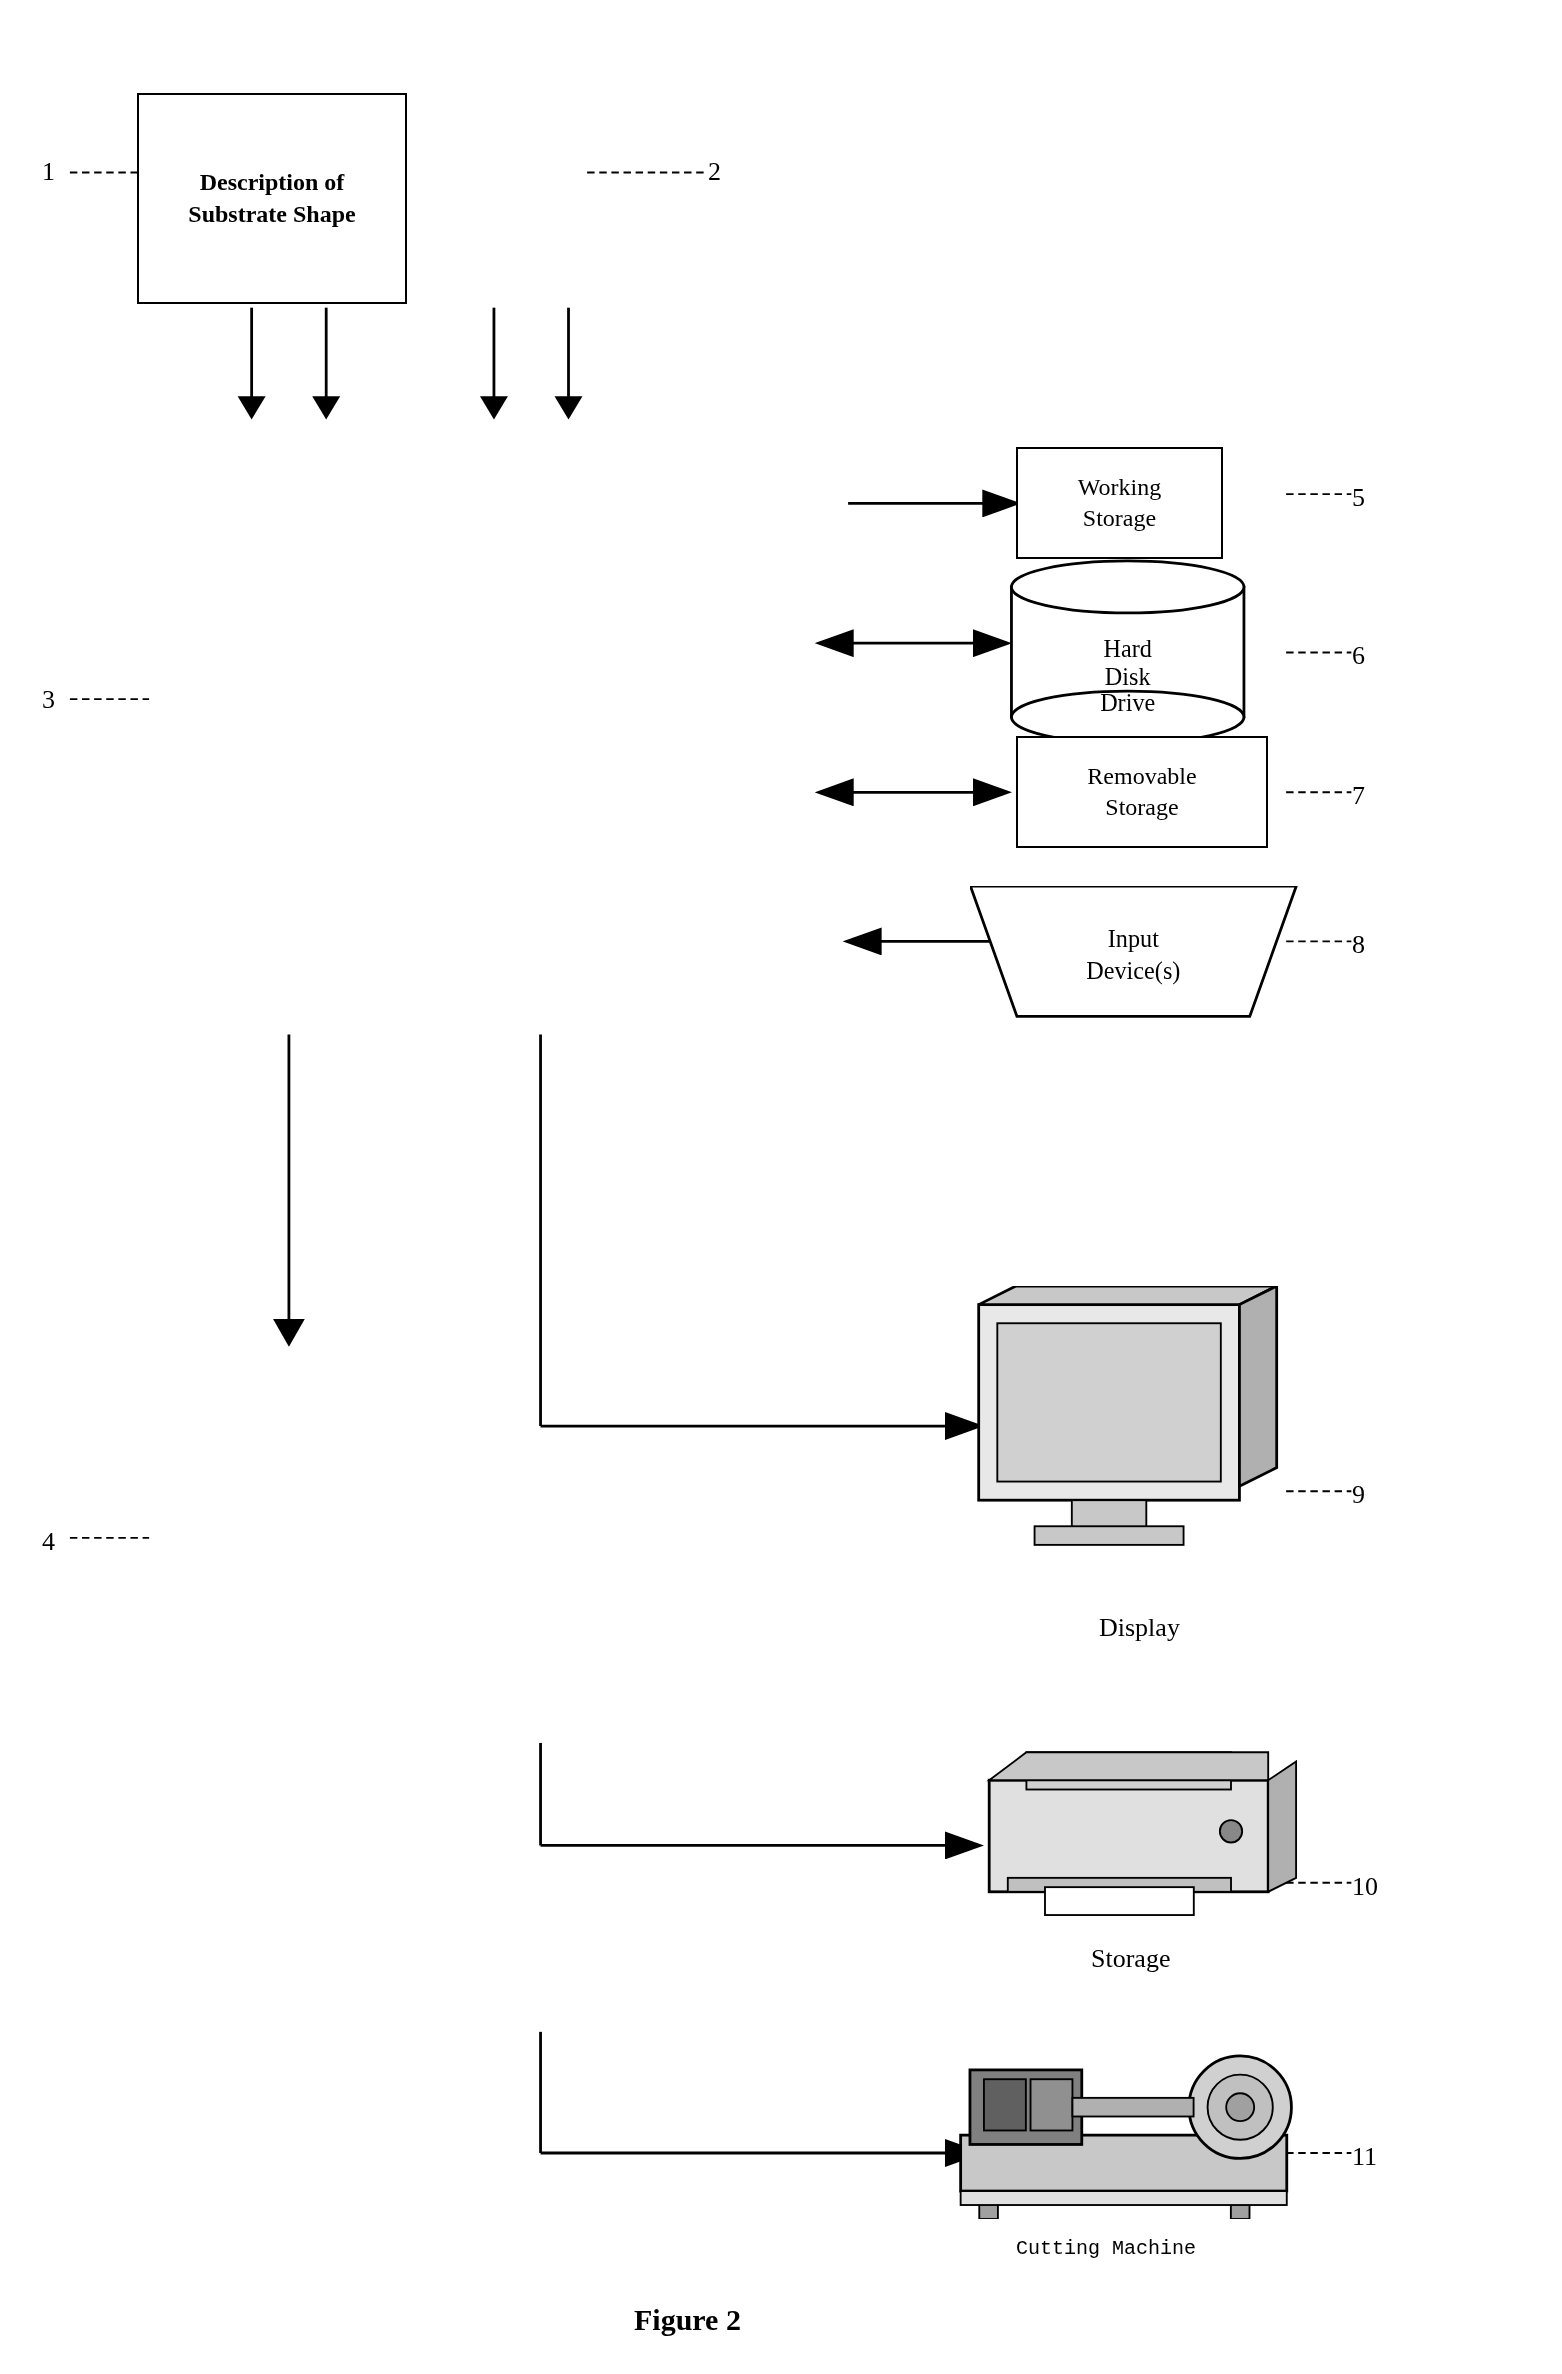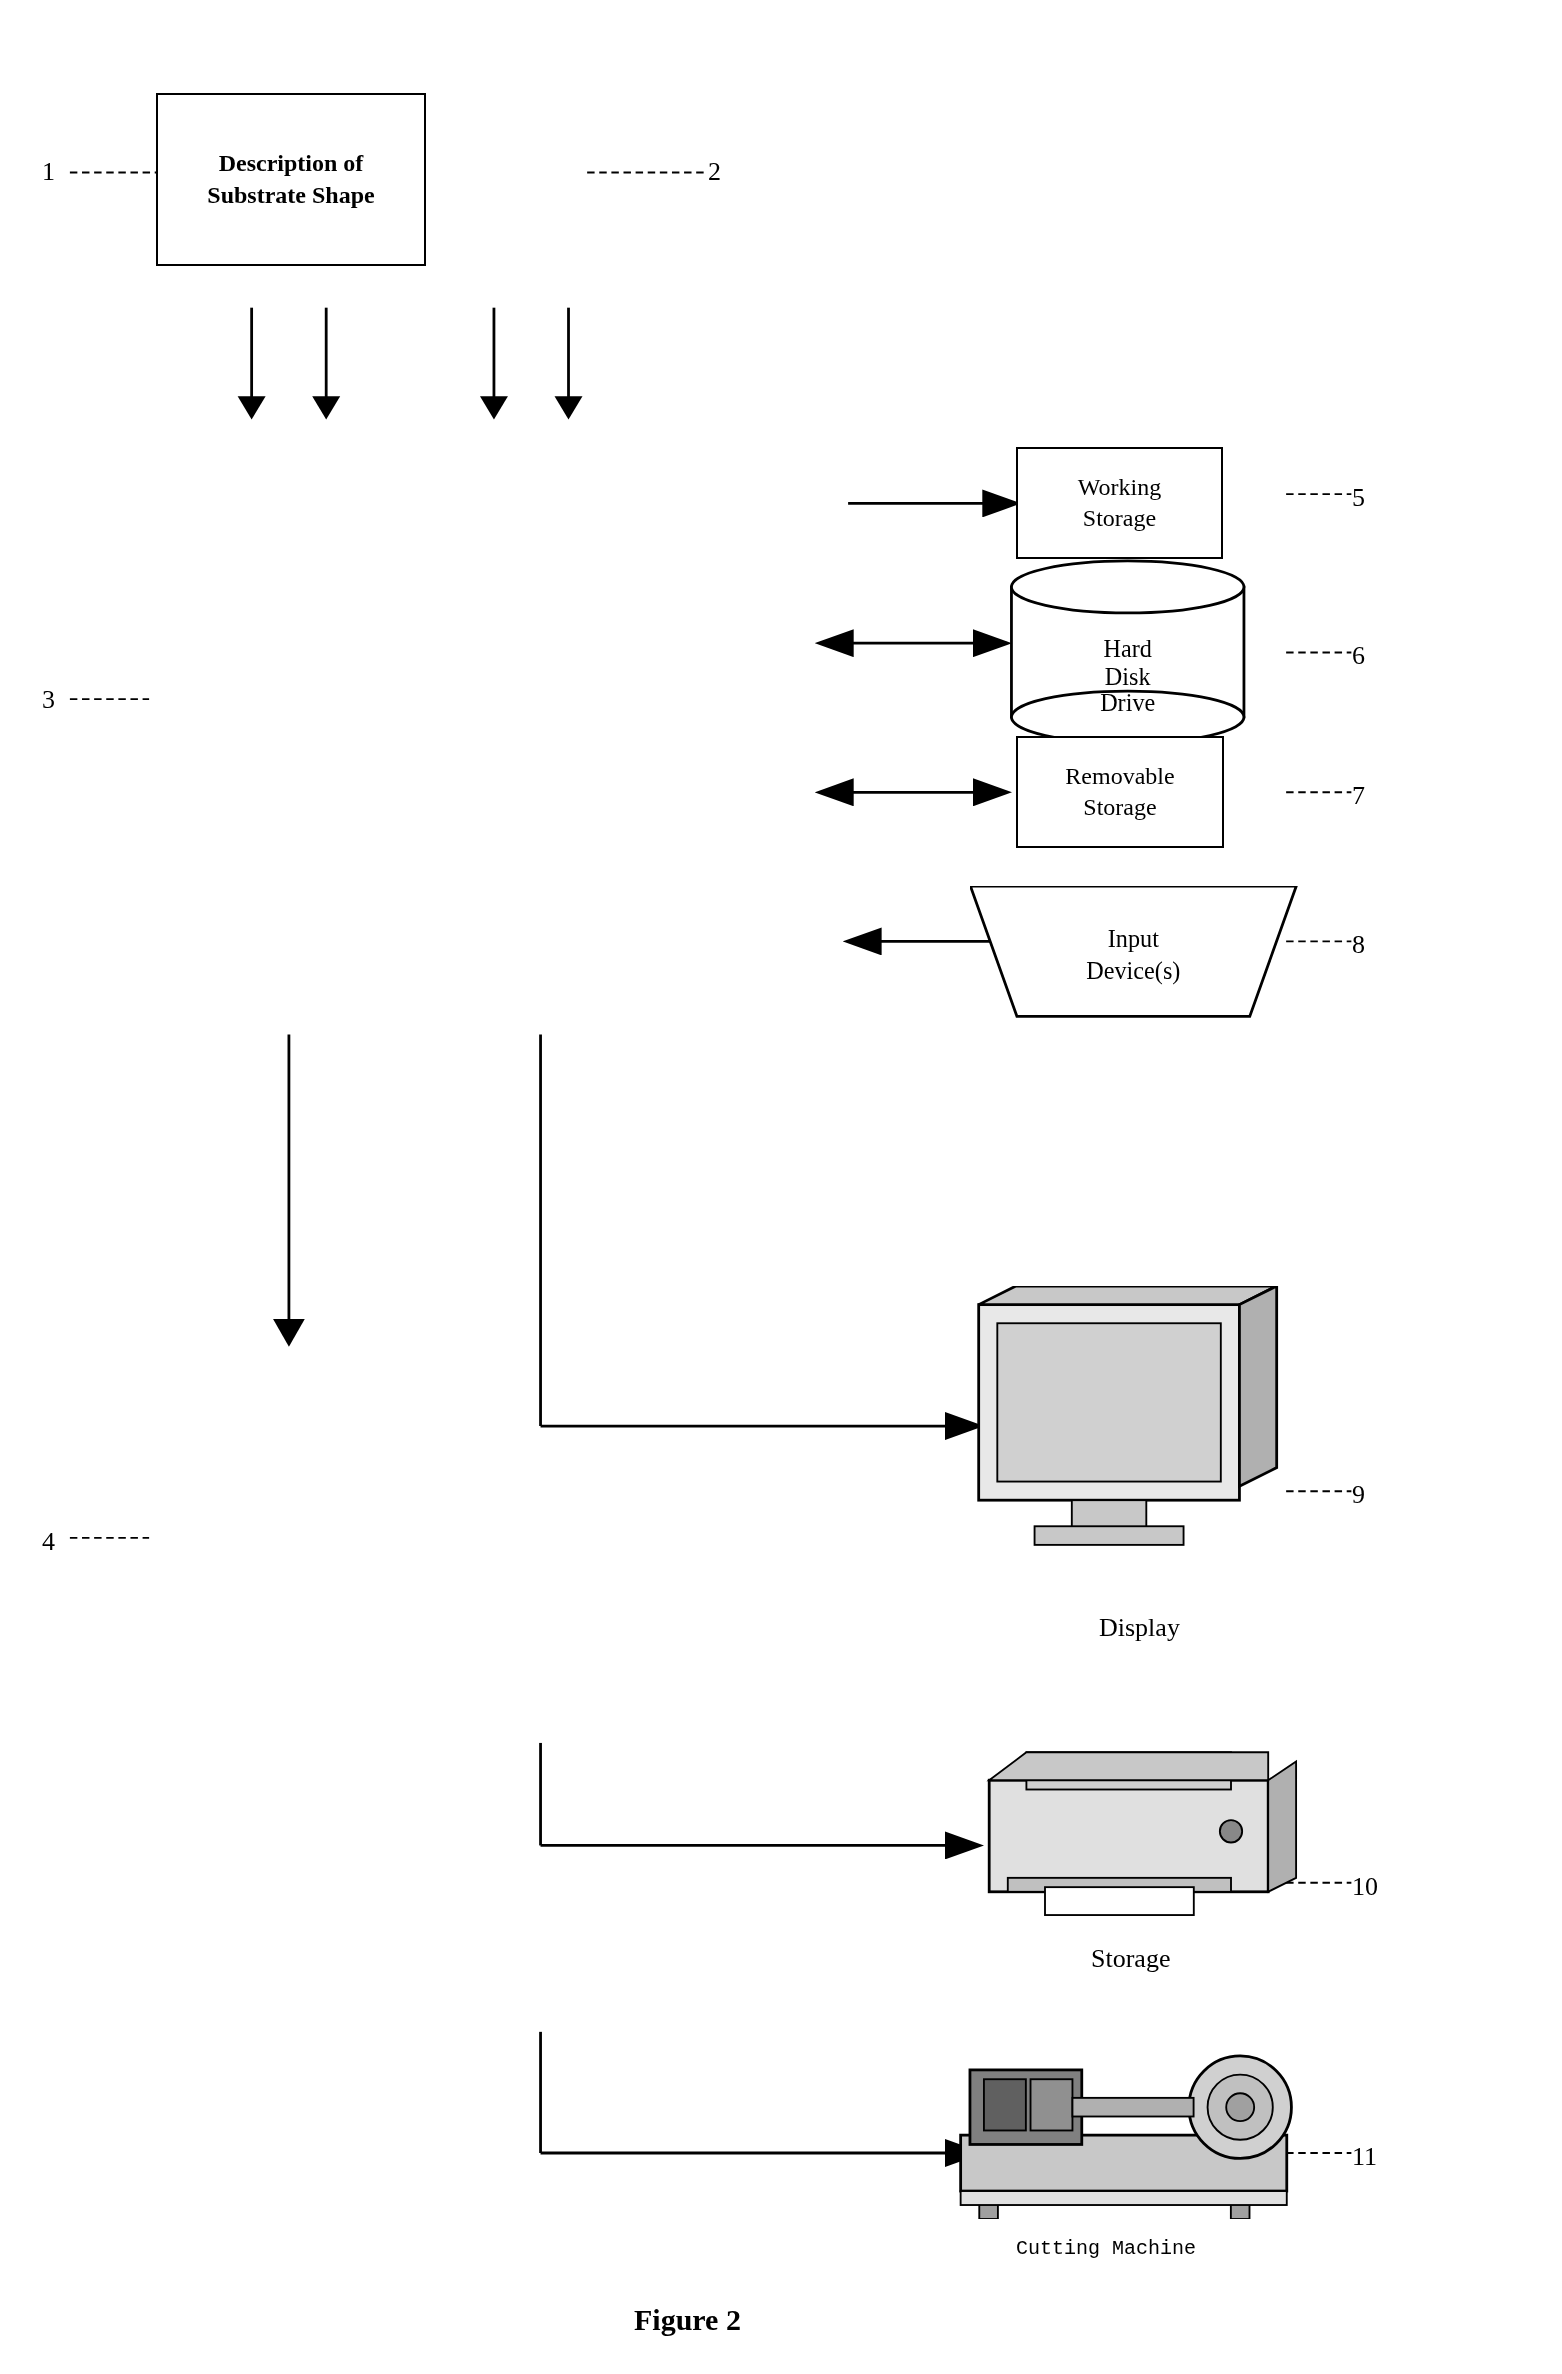--- a/index.html
+++ b/index.html
@@ -156,21 +156,21 @@
     <line x1="1380" y1="1600" x2="1450" y2="1600" stroke="#000" stroke-width="2" stroke-dasharray="8,5"></line>
 
     <line x1="1380" y1="2020" x2="1450" y2="2020" stroke="#000" stroke-width="2" stroke-dasharray="8,5"></line>
 
     <line x1="1380" y1="2310" x2="1450" y2="2310" stroke="#000" stroke-width="2" stroke-dasharray="8,5"></line>
 
   </svg>
 
   <div class="ref-num" style="left:42px; top:157px;">1</div>
 
-  <div class="box" style="left:156px; top:93px; width:270px; height:173px;">
+  <div class="box" style="left:137px; top:93px; width:270px; height:211px;">
     <span class="box-label" style="white-space:pre-line;">Description of
 Substrate Shape</span>
   </div>
 
 
   <div class="ref-num" style="left:708px; top:157px;">2</div>
 
   <div class="ref-num" style="left:42px; top:685px;">3</div>
 
 
@@ -189,21 +189,21 @@
 
     <ellipse cx="150" cy="170" rx="125" ry="28" fill="#fff" stroke="#000" stroke-width="3"></ellipse>
 
     <text x="150" y="105" text-anchor="middle" font-family="Times New Roman, serif" font-size="26" fill="#000">Hard</text>
     <text x="150" y="135" text-anchor="middle" font-family="Times New Roman, serif" font-size="26" fill="#000">Disk</text>
     <text x="150" y="163" text-anchor="middle" font-family="Times New Roman, serif" font-size="26" fill="#000">Drive</text>
   </svg>
 
   <div class="ref-num" style="left:1352px; top:641px;">6</div>
 
-  <div class="box" style="left:1016px; top:736px; width:208px; height:112px;">
+  <div class="box" style="left:1016px; top:736px; width:252px; height:112px;">
     <span class="box-label-normal" style="white-space:pre-line;">Removable
 Storage</span>
   </div>
 
   <div class="ref-num" style="left:1352px; top:781px;">7</div>
 
   <svg style="position:absolute; left:970px; top:886px;" width="336" height="149" viewBox="0 0 360 160">
 
     <polygon points="0,0 350,0 300,140 50,140" fill="#fff" stroke="#000" stroke-width="3"></polygon>
     <text x="175" y="65" text-anchor="middle" font-family="Times New Roman, serif" font-size="26" fill="#000">Input</text>

